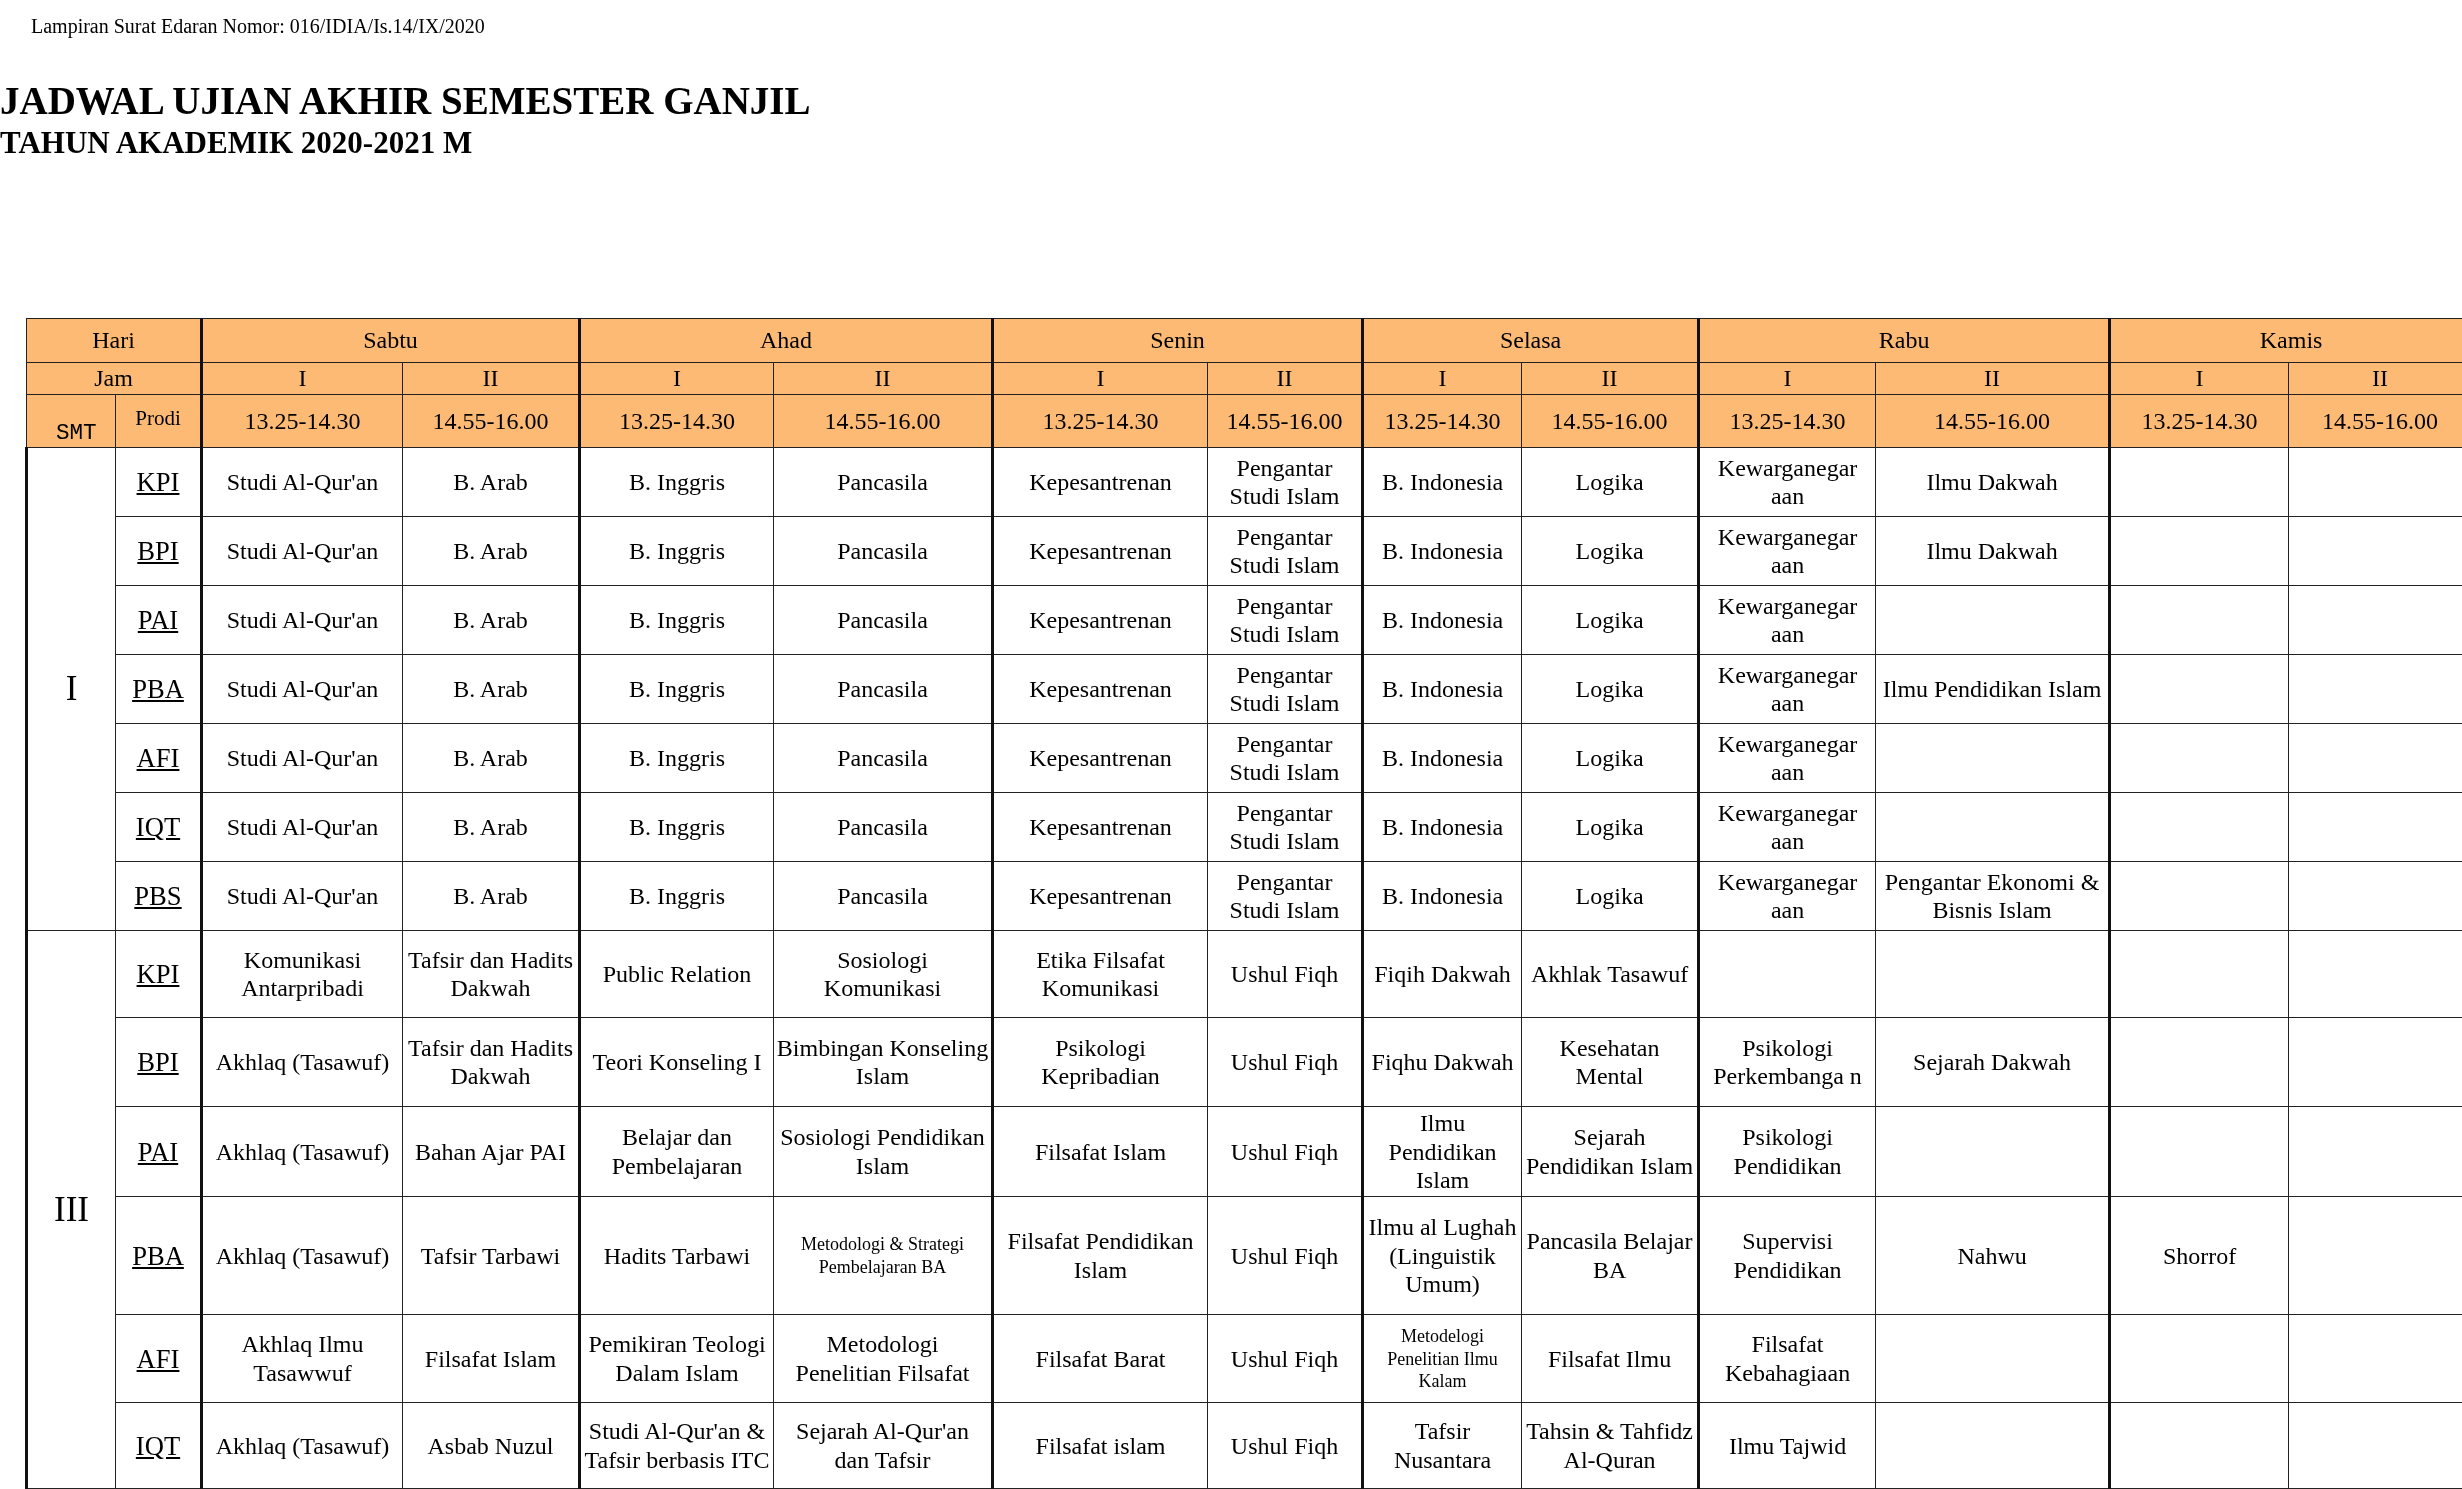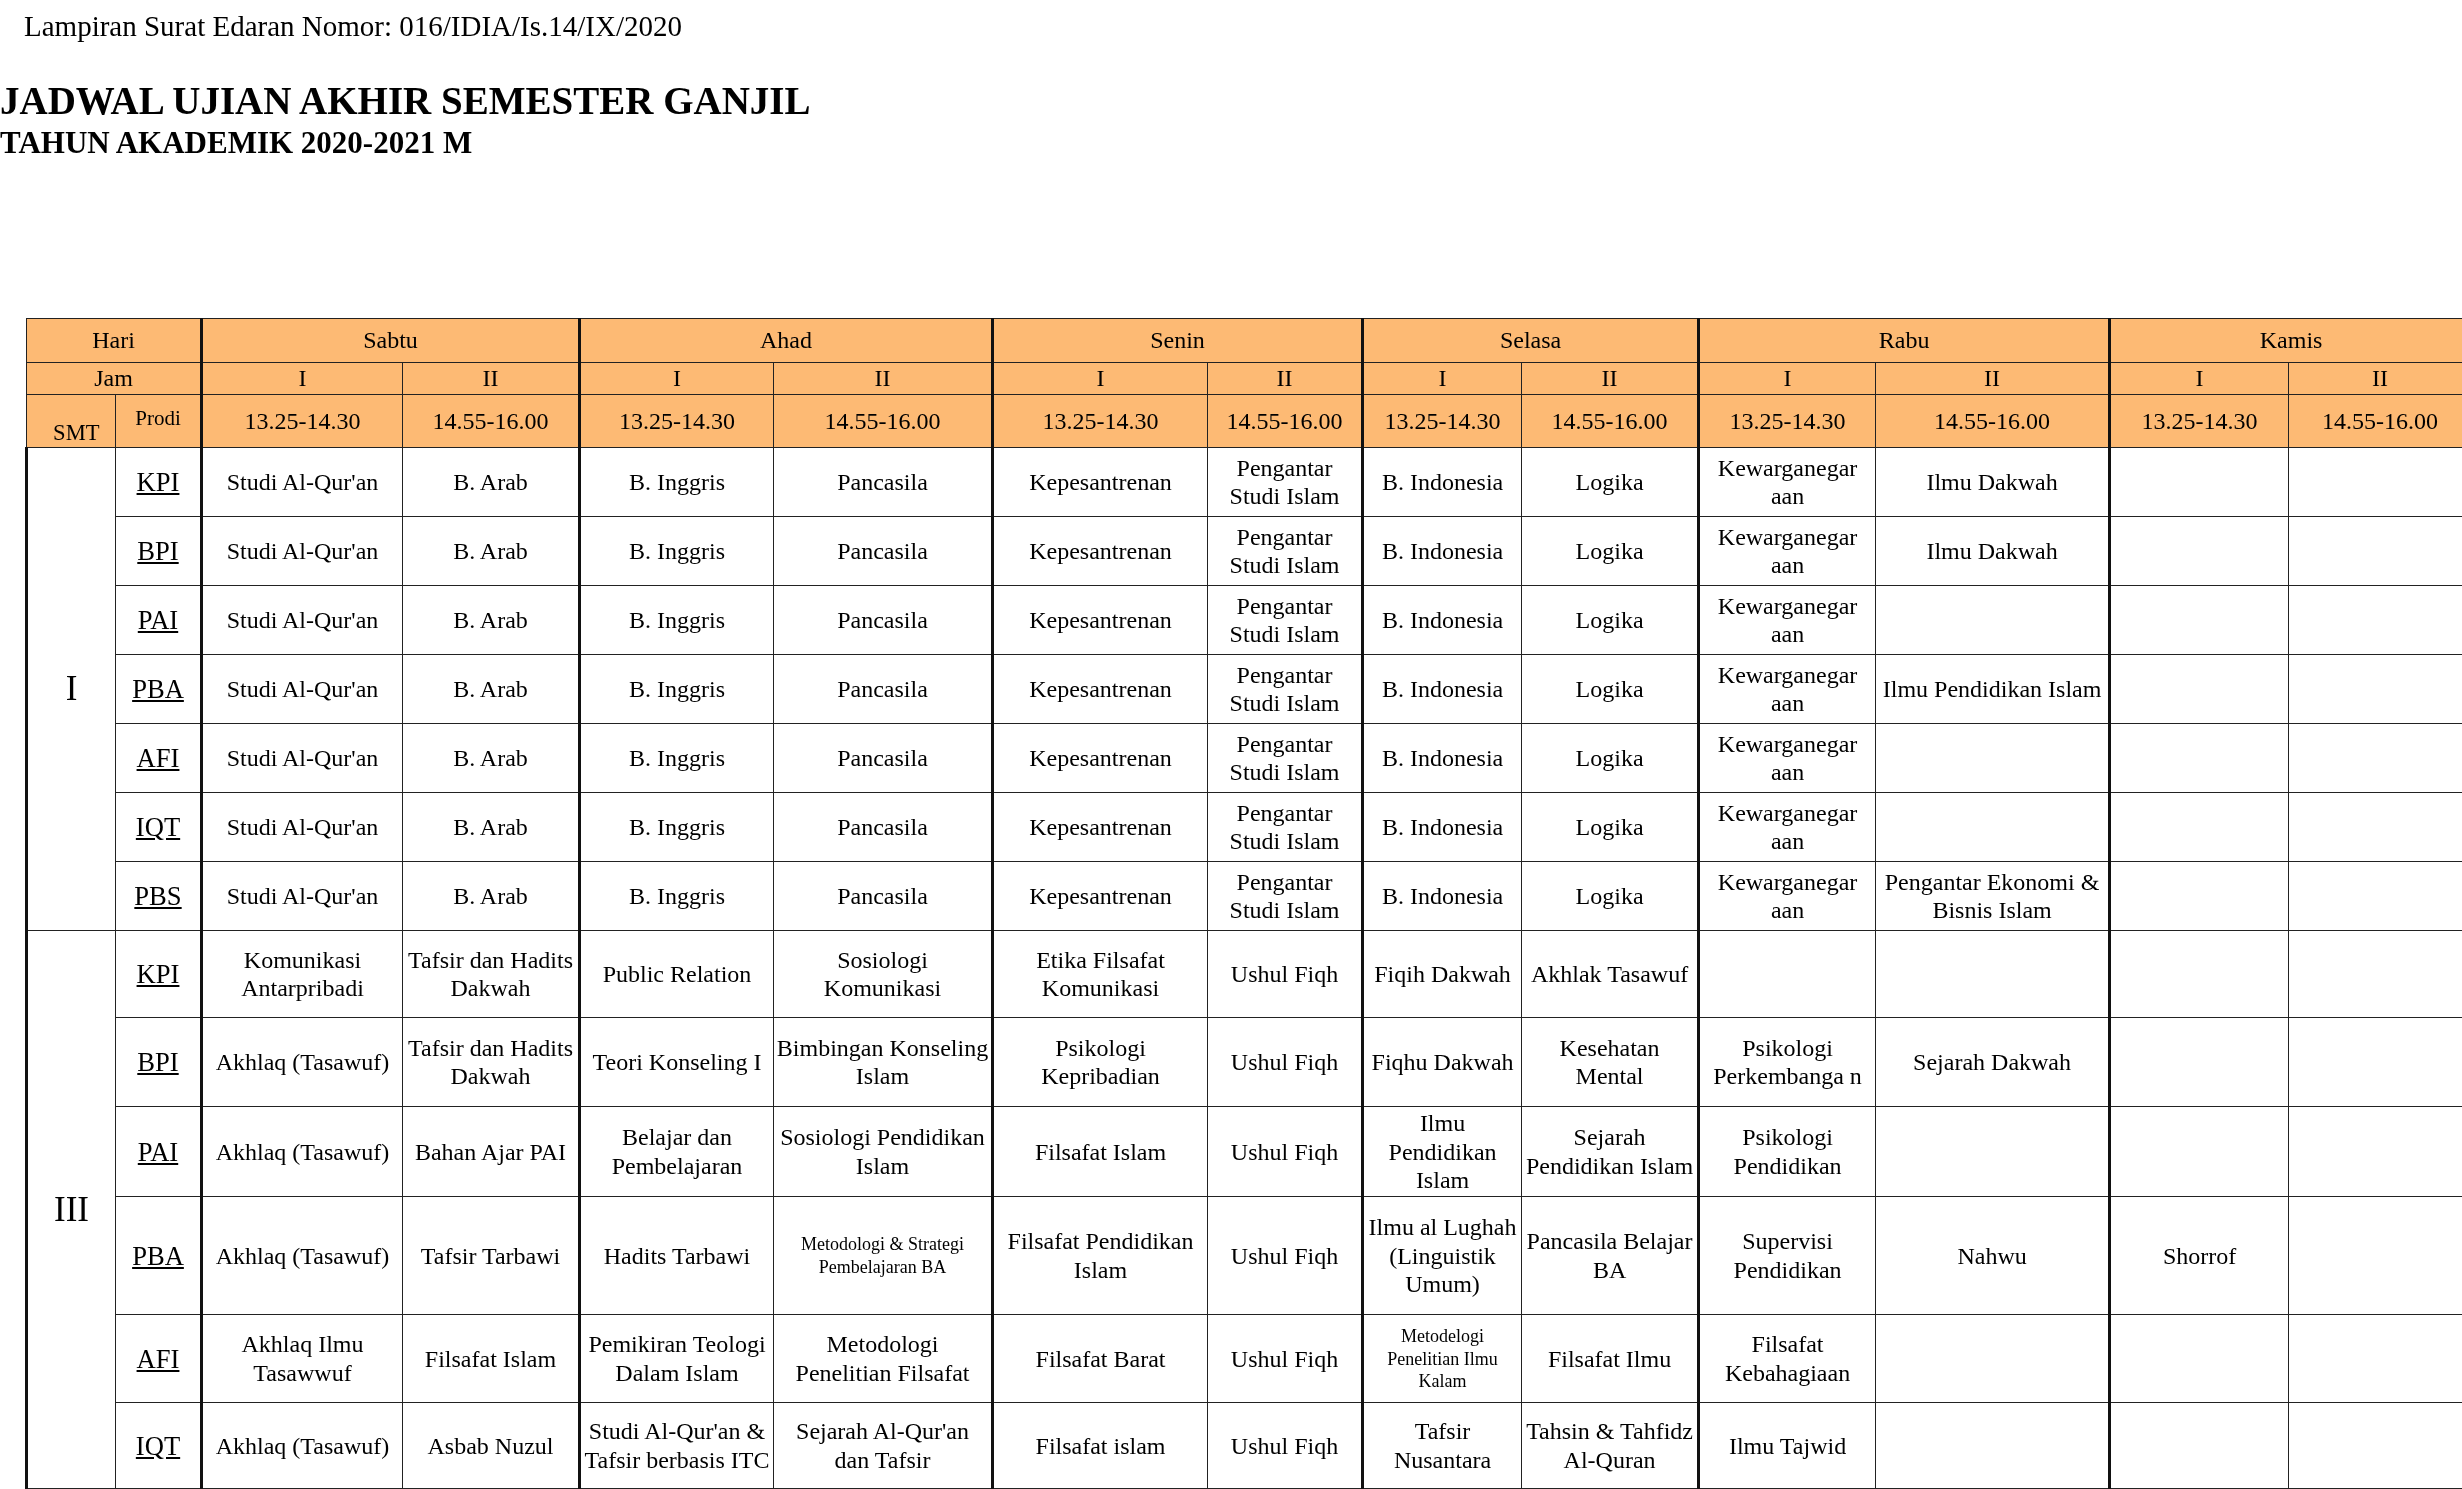--- a/index.html
+++ b/index.html
@@ -1,22 +1,22 @@
 <!DOCTYPE html>
 <html style="font-size:10.6px"><head>
   <meta charset="utf-8">
   <style>
     html, body { margin: 0; padding: 0; background: #ffffff; }
     body {
       width: 2462px; height: 1490px; overflow: hidden; position: relative;
       font-family: "Liberation Serif", "DejaVu Serif", serif; color: #000;
     }
     .ref {
-      position: absolute; left: 24px; top: 8px;
-      font-size: 29px; line-height: 37px;
+      position: absolute; left: 31px; top: 8px;
+      font-size: 20px; line-height: 37px;
     }
     .titles { position: absolute; left: 0; top: 78px; width: 2462px; }
     .t1 { font-size: 39px; font-weight: bold; line-height: 45px; }
     .t2 { font-size: 39px; font-weight: bold; line-height: 45px; }
     .t3 { font-size: 31px; font-weight: bold; line-height: 40px; }
 
     table.sched {
       position: absolute; left: 25px; top: 318px;
       border-collapse: collapse; table-layout: fixed;
       width: 2444px;
@@ -25,21 +25,21 @@
       border: 1.3px solid #222; text-align: center; vertical-align: middle;
       padding: 0 2.7px; font-size: 24px; line-height: 28.6px; overflow: hidden;
       font-weight: normal;
     }
     thead th { background: #fdba74; font-weight: bold; }
     .h-day th { height: 43px; font-size: 31px; }
     .h-day th { border-top: 4px solid #111; border-bottom: 4px solid #111; }
     .h-jam th { height: 31px; font-size: 25px; }
     .h-time th { height: 43px; font-size: 21px; }
     .h-time th { border-bottom: 4px solid #111; }
-    .smt-label { text-align: right; vertical-align: bottom !important; padding-left: 13.3px !important; font-size: 22.6px !important; }
+    .smt-label { text-align: right; vertical-align: bottom !important; padding-left: 13.3px !important; font-size: 22.6px !important; font-family: Liberation Mono, monospace; }
     .prodi-label { font-size: 21px !important; vertical-align: top !important; padding-top: 9.3px !important; margin-top: 24px; }
     .dayb { border-left: 3.3px solid #111 !important; }
     .lastb { border-right: 3.3px solid #111 !important; }
     .smt { font-size: 35px !important; font-weight: bold; border-left: 3.3px solid #111 !important; }
     .prodi { font-weight: bold; font-size: 26.6px !important; text-decoration: underline; }
     .secstart td { border-top: 4px solid #111; }
     .small { font-size: 18px !important; line-height: 22.6px !important; }
   </style>
 </head>
 <body>

